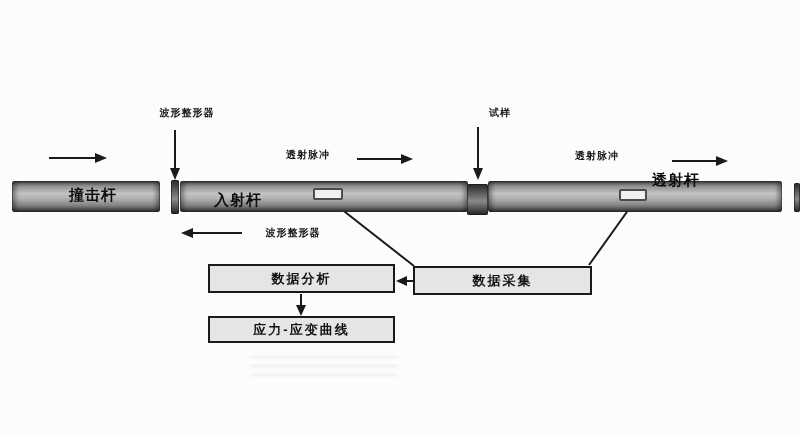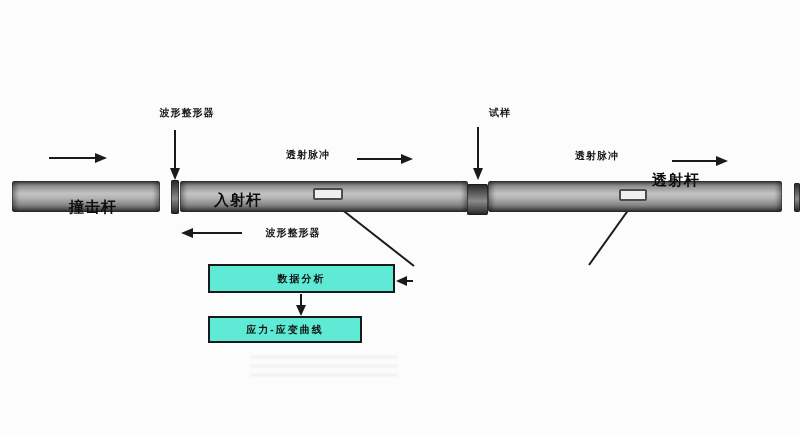--- a/index.html
+++ b/index.html
@@ -24,23 +24,23 @@
   .dark-piece{
     position:absolute;
     background:linear-gradient(180deg,#262626 0%,#6e6e6e 40%,#8a8a8a 55%,#565656 78%,#202020 100%);
     border-radius:2px;box-shadow:inset 0 0 0 1px rgba(20,20,20,.6);
   }
   .gauge{
     position:absolute;height:12px;background:#f0f0ee;
     border:2px solid #4c4c4c;border-radius:2px;box-sizing:border-box;
   }
   .fc-box{
-    position:absolute;height:29px;background:#5eead4;border:2px solid #1a1a1a;
+    position:absolute;height:29px;background:#e5e5e5;border:2px solid #1a1a1a;
     box-sizing:border-box;display:flex;align-items:center;justify-content:center;
-    font-size:10px;font-weight:bold;color:#111;letter-spacing:2px;
+    font-size:13px;font-weight:bold;color:#111;letter-spacing:2px;
   }
   .lines-layer{position:absolute;left:0;top:0;width:800px;height:436px;pointer-events:none;}
   .lines-layer line{stroke:#1a1a1a;stroke-width:2;}
   .lines-layer polygon{fill:#1a1a1a;stroke:none;}
   .watermark{
     position:absolute;left:250px;top:356px;width:148px;height:26px;opacity:.45;
     background:repeating-linear-gradient(180deg,rgba(190,190,190,.5) 0 2px,rgba(255,255,255,0) 2px 9px);
     filter:blur(1px);
   }
 </style>
@@ -93,32 +93,35 @@
   <div class="bar" style="left:12px;width:148px;"></div>
   <div class="dark-piece" style="left:171px;top:180px;width:8px;height:34px;"></div>
   <div class="bar" style="left:180px;width:288px;"></div>
   <div class="dark-piece" style="left:467px;top:184px;width:21px;height:31px;"></div>
   <div class="bar" style="left:488px;width:294px;"></div>
   <div class="dark-piece" style="left:794px;top:183px;width:6px;height:29px;"></div>
 
   <div class="gauge" style="left:313px;top:188px;width:30px;"></div>
   <div class="gauge" style="left:619px;top:189px;width:28px;"></div>
 
-  <div class="bar-label" style="left:57px;top:199px;">撞击杆</div>
+  <div class="bar-label" style="left:57px;top:187px;">撞击杆</div>
   <div class="bar-label" style="left:202px;top:192px;">入射杆</div>
   <div class="bar-label" style="left:640px;top:172px;">透射杆</div>
 
   <div class="callout-label" style="left:139px;top:104px;width:96px;">波形整形器</div>
   <div class="callout-label" style="left:443px;top:104px;width:68px;text-align:right;">试样</div>
   <div class="callout-label" style="left:266px;top:146px;width:84px;">透射脉冲</div>
   <div class="callout-label" style="left:555px;top:147px;width:84px;">透射脉冲</div>
   <div class="callout-label" style="left:251px;top:224px;width:84px;">波形整形器</div>
 
   <div class="fc-box" style="left:208px;top:264px;width:187px;">
     <span>数据分析</span>
   </div>
-  <div class="fc-box" style="left:208px;top:316px;width:154px;height:27px;text-align:right;">
+  <div class="fc-box" style="left:413px;top:266px;width:179px;">
+    <span>数据采集</span>
+  </div>
+  <div class="fc-box" style="left:208px;top:316px;width:187px;height:27px;text-align:right;">
     <span>应力-应变曲线</span>
   </div>
 
   <div class="watermark"></div>
 
 </div>
 
 </body></html>

